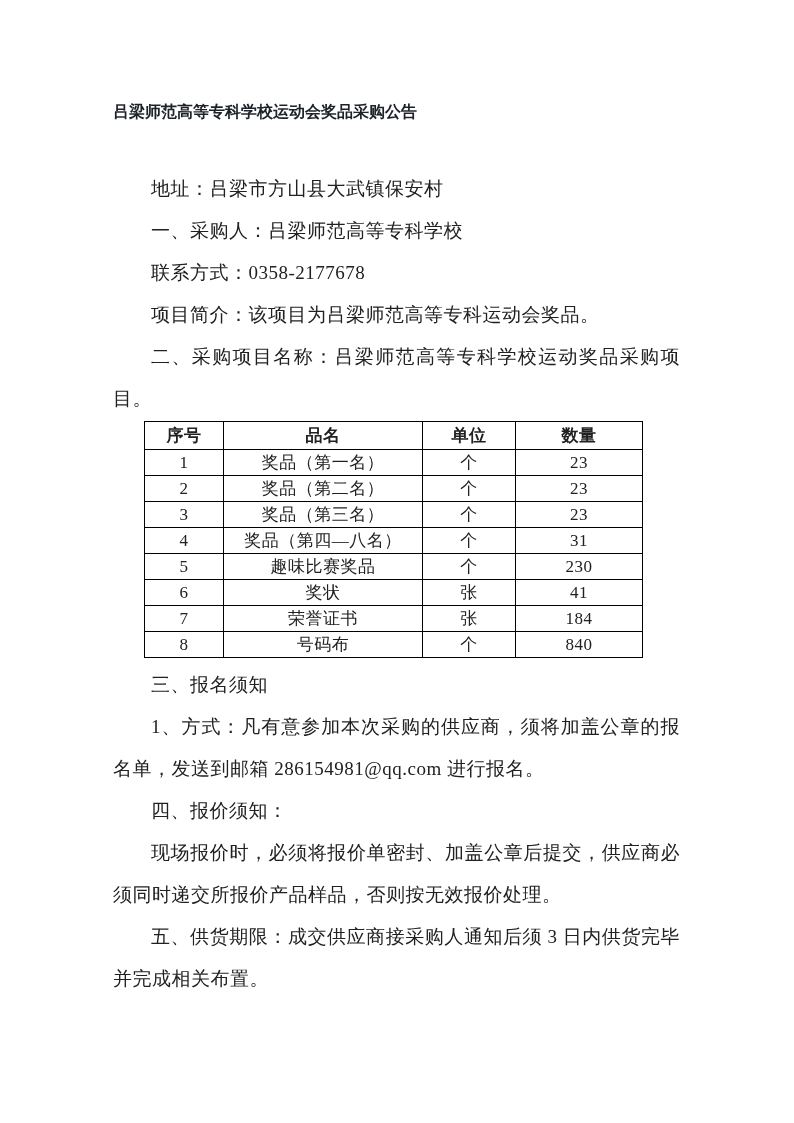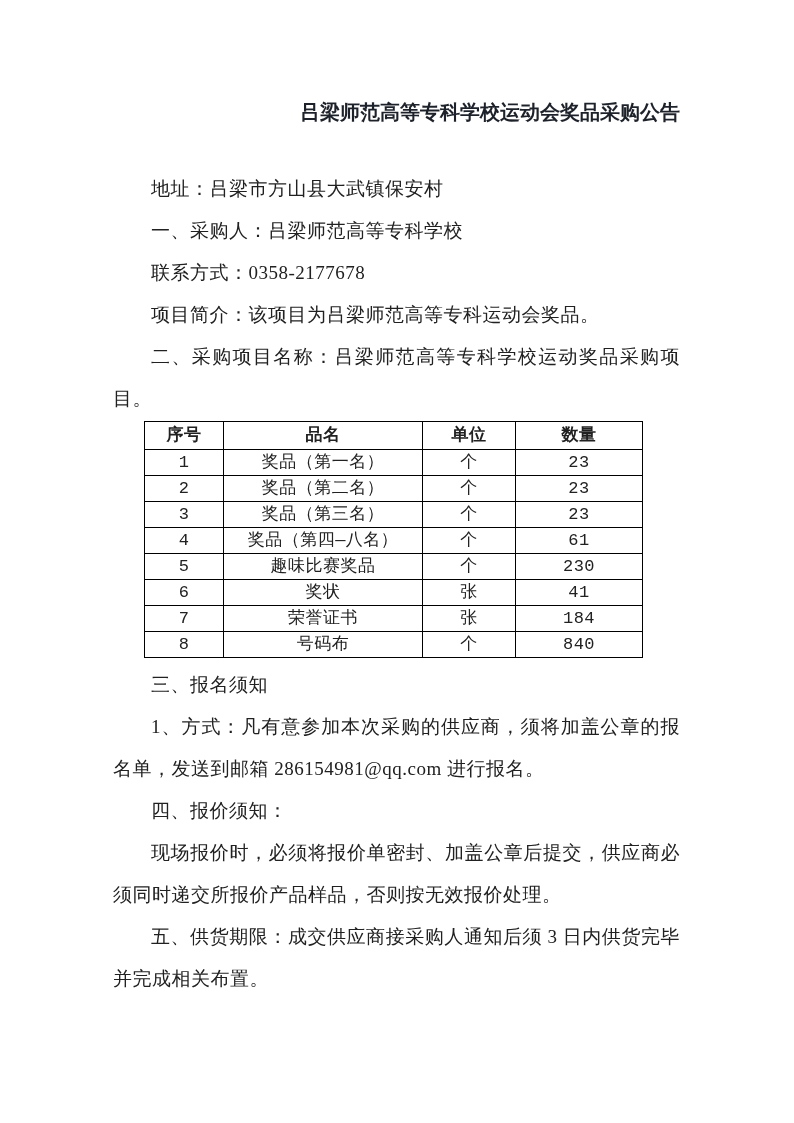--- a/index.html
+++ b/index.html
@@ -14,24 +14,24 @@
     margin: 0 auto;
     background: #ffffff;
     box-sizing: border-box;
     padding: 96px 114px 0 113px;
     font-family: "Liberation Serif", "DejaVu Serif", serif;
     color: #212121;
     overflow: hidden;
   }
   .doc-title {
     margin: 0 0 40px 0;
-    font-size: 20px;
+    font-size: 16px;
     line-height: 32px;
     font-weight: 700;
-    text-align: right;
+    text-align: left;
     color: #1d2129;
     white-space: nowrap;
   }
   .para {
     margin: 0;
     font-size: 19px;
     line-height: 42px;
     letter-spacing: 0.5px;
     text-align: justify;
     text-indent: 2em;
@@ -49,21 +49,20 @@
   .items-table td {
     border: 1px solid #000000;
     text-align: center;
     vertical-align: middle;
     padding: 0;
     height: 25px;
     line-height: 25px;
     letter-spacing: 0.5px;
     overflow: hidden;
     white-space: nowrap;
-    font-family: Liberation Mono, monospace;
   }
   .items-table th {
     font-weight: 700;
     height: 27px;
     line-height: 27px;
   }
   .col-seq  { width: 79px; }
   .col-name { width: 199px; }
   .col-unit { width: 93px; }
   .col-qty  { width: 127px; }
@@ -112,21 +111,21 @@
       <tr>
         <td>3</td>
         <td>奖品（第三名）</td>
         <td>个</td>
         <td>23</td>
       </tr>
       <tr>
         <td>4</td>
         <td>奖品（第四—八名）</td>
         <td>个</td>
-        <td>61</td>
+        <td>31</td>
       </tr>
       <tr>
         <td>5</td>
         <td>趣味比赛奖品</td>
         <td>个</td>
         <td>230</td>
       </tr>
       <tr>
         <td>6</td>
         <td>奖状</td>

